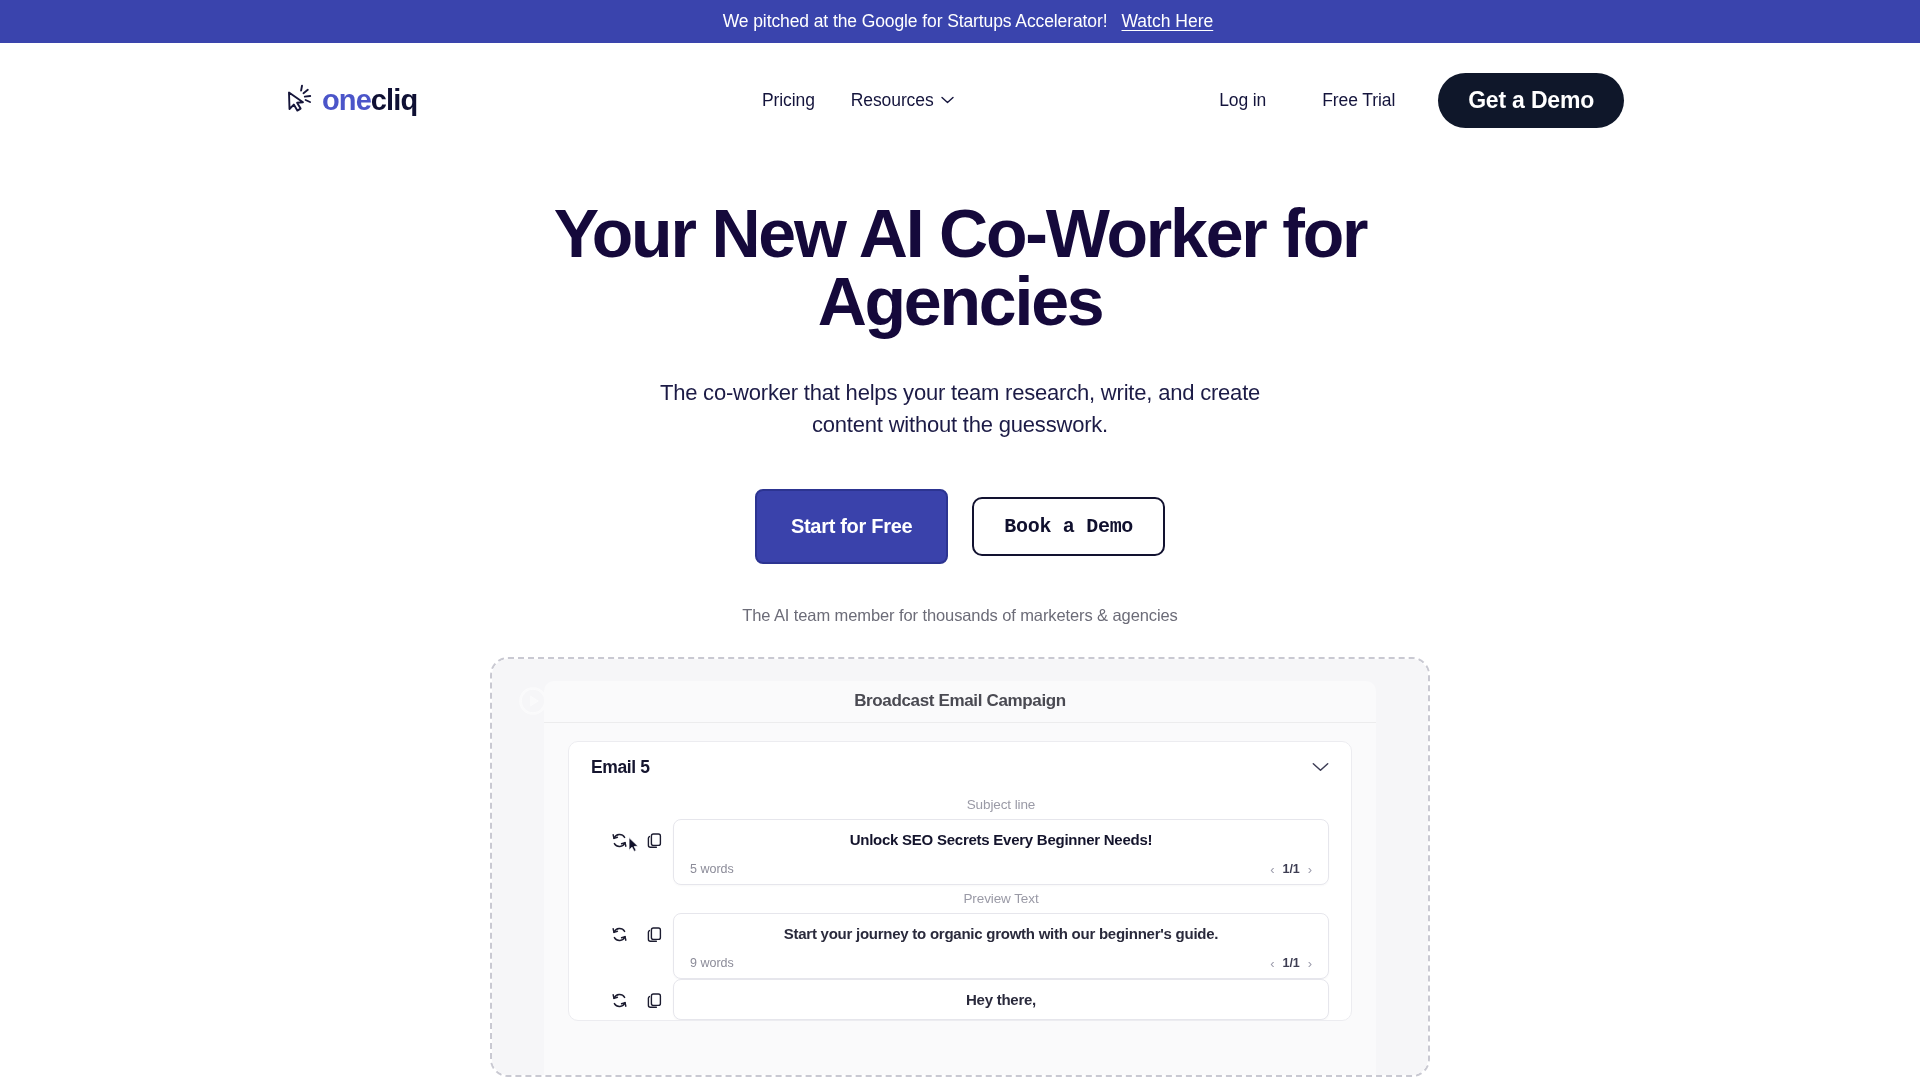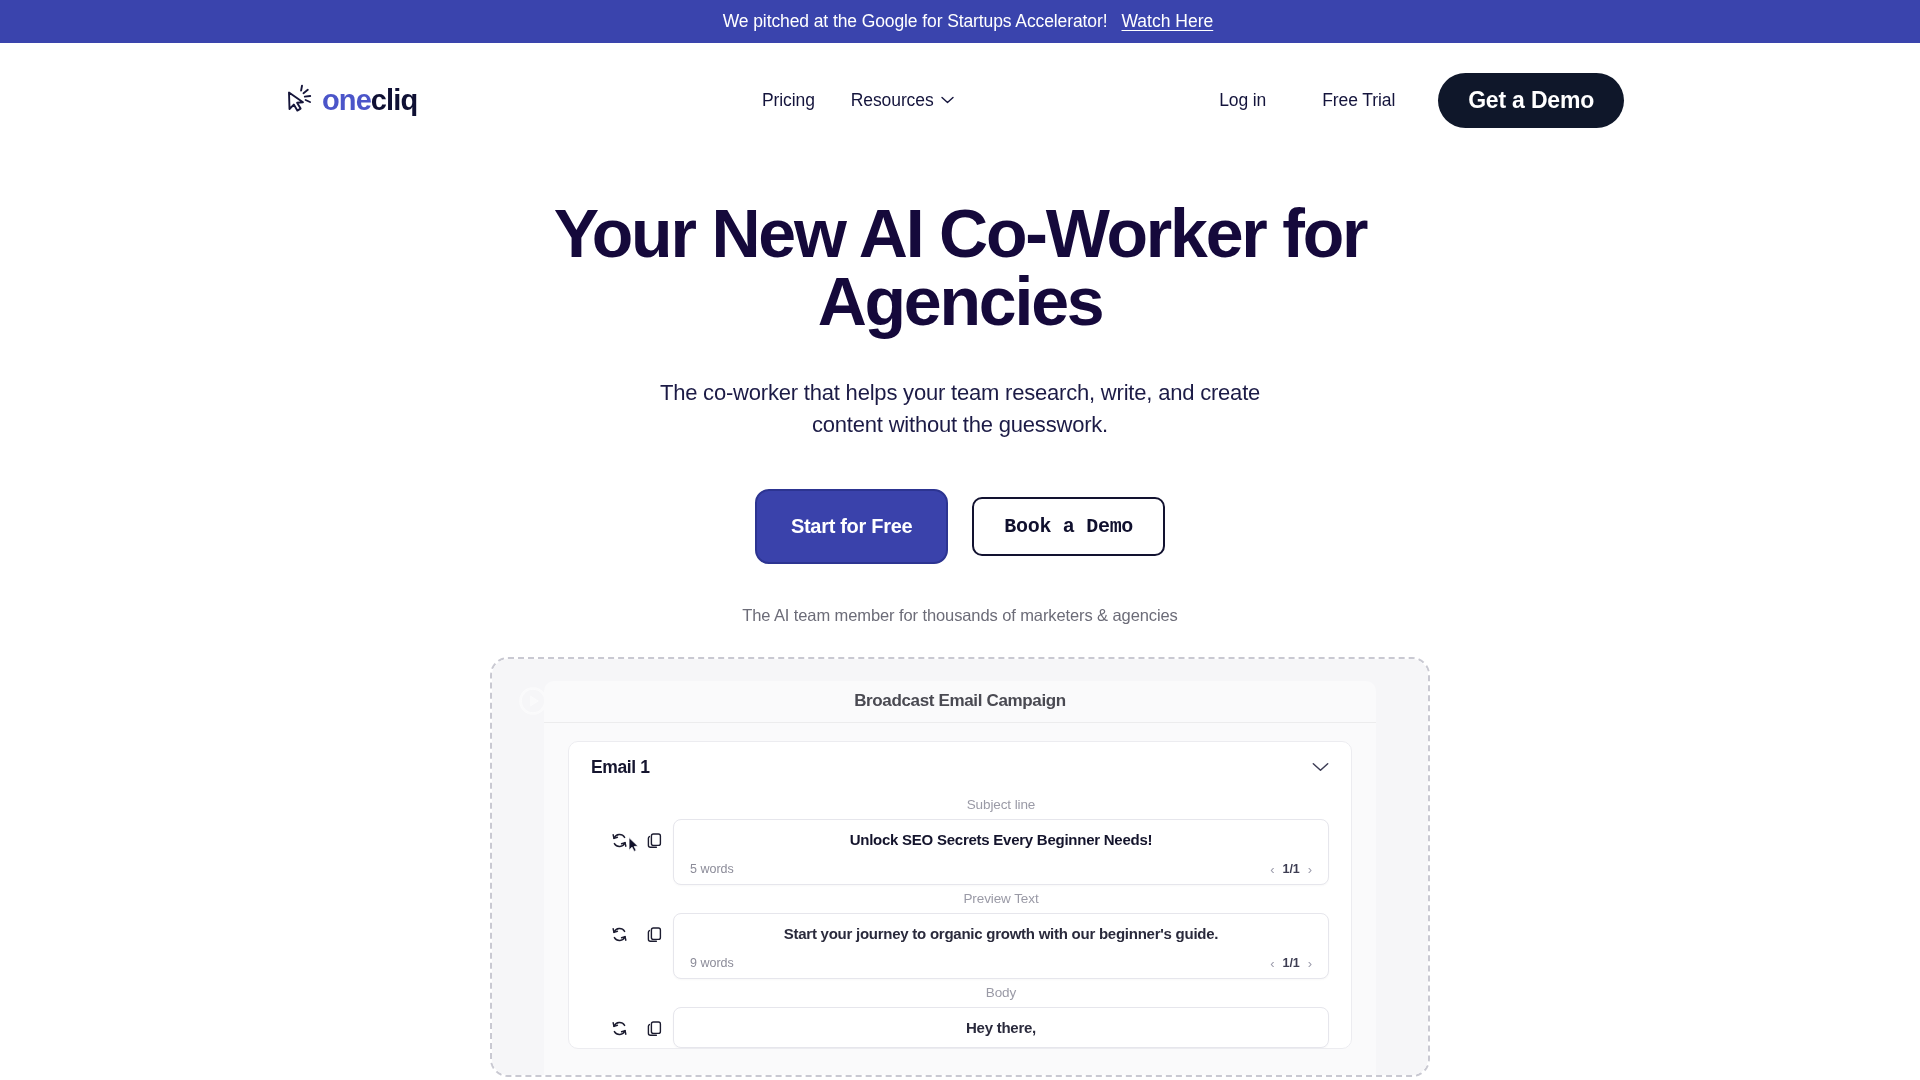--- a/index.html
+++ b/index.html
@@ -146,21 +146,21 @@
     gap: 24px;
   }
   .btn-primary {
     background: #3a42ab;
     color: #ffffff;
     font-size: 20px;
     font-weight: 700;
     letter-spacing: -0.3px;
     padding: 24px 34px;
     border: 2px solid #2c3491;
-    border-radius: 14px;
+    border-radius: 8px;
     cursor: pointer;
     font-family: "Liberation Sans", sans-serif;
   }
   .btn-secondary {
     background: #ffffff;
     color: #10102e;
     font-size: 20px;
     font-weight: 700;
     letter-spacing: -0.3px;
     padding: 16px 30px;
@@ -398,21 +398,21 @@
 
       <div class="app-window">
 
         <div class="app-topbar">
           <span class="app-topbar-title">Broadcast Email Campaign</span>
         </div>
 
         <div class="email-card">
 
           <div class="email-card-head">
-            <span class="email-card-title">Email 1</span>
+            <span class="email-card-title">Email 5</span>
             <span>
               <svg class="chev-lg" viewBox="0 0 17 10" fill="none">
                 <path d="M1.3 1.8 L8.5 8.2 L15.7 1.8" stroke="#3c3c55" stroke-width="1.5" stroke-linecap="round" stroke-linejoin="round"></path>
               </svg>
             </span>
           </div>
 
           <div class="field-block">
             <div class="field-label">Subject line</div>
             <div class="field-row">
@@ -478,21 +478,20 @@
                     <span class="pager-arrow">‹</span>
                     <span class="pager-index">1/1</span>
                     <span class="pager-arrow">›</span>
                   </span>
                 </div>
               </div>
             </div>
           </div>
 
           <div class="field-block">
-            <div class="field-label">Body</div>
             <div class="field-row">
               <div class="field-tools">
                 <span>
                   <svg class="tool-icon" viewBox="0 0 17 17" fill="none">
                     <path d="M3 6.2 A6 6 0 0 1 13.6 5.4" stroke="#1c1c30" stroke-width="1.5" stroke-linecap="round"></path>
                     <path d="M14 10.8 A6 6 0 0 1 3.4 11.6" stroke="#1c1c30" stroke-width="1.5" stroke-linecap="round"></path>
                     <path d="M2.2 2.8 L3.0 6.4 L6.4 5.2" stroke="#1c1c30" stroke-width="1.5" stroke-linecap="round" stroke-linejoin="round"></path>
                     <path d="M14.8 14.2 L14.0 10.6 L10.6 11.8" stroke="#1c1c30" stroke-width="1.5" stroke-linecap="round" stroke-linejoin="round"></path>
                   </svg>
                 </span>

